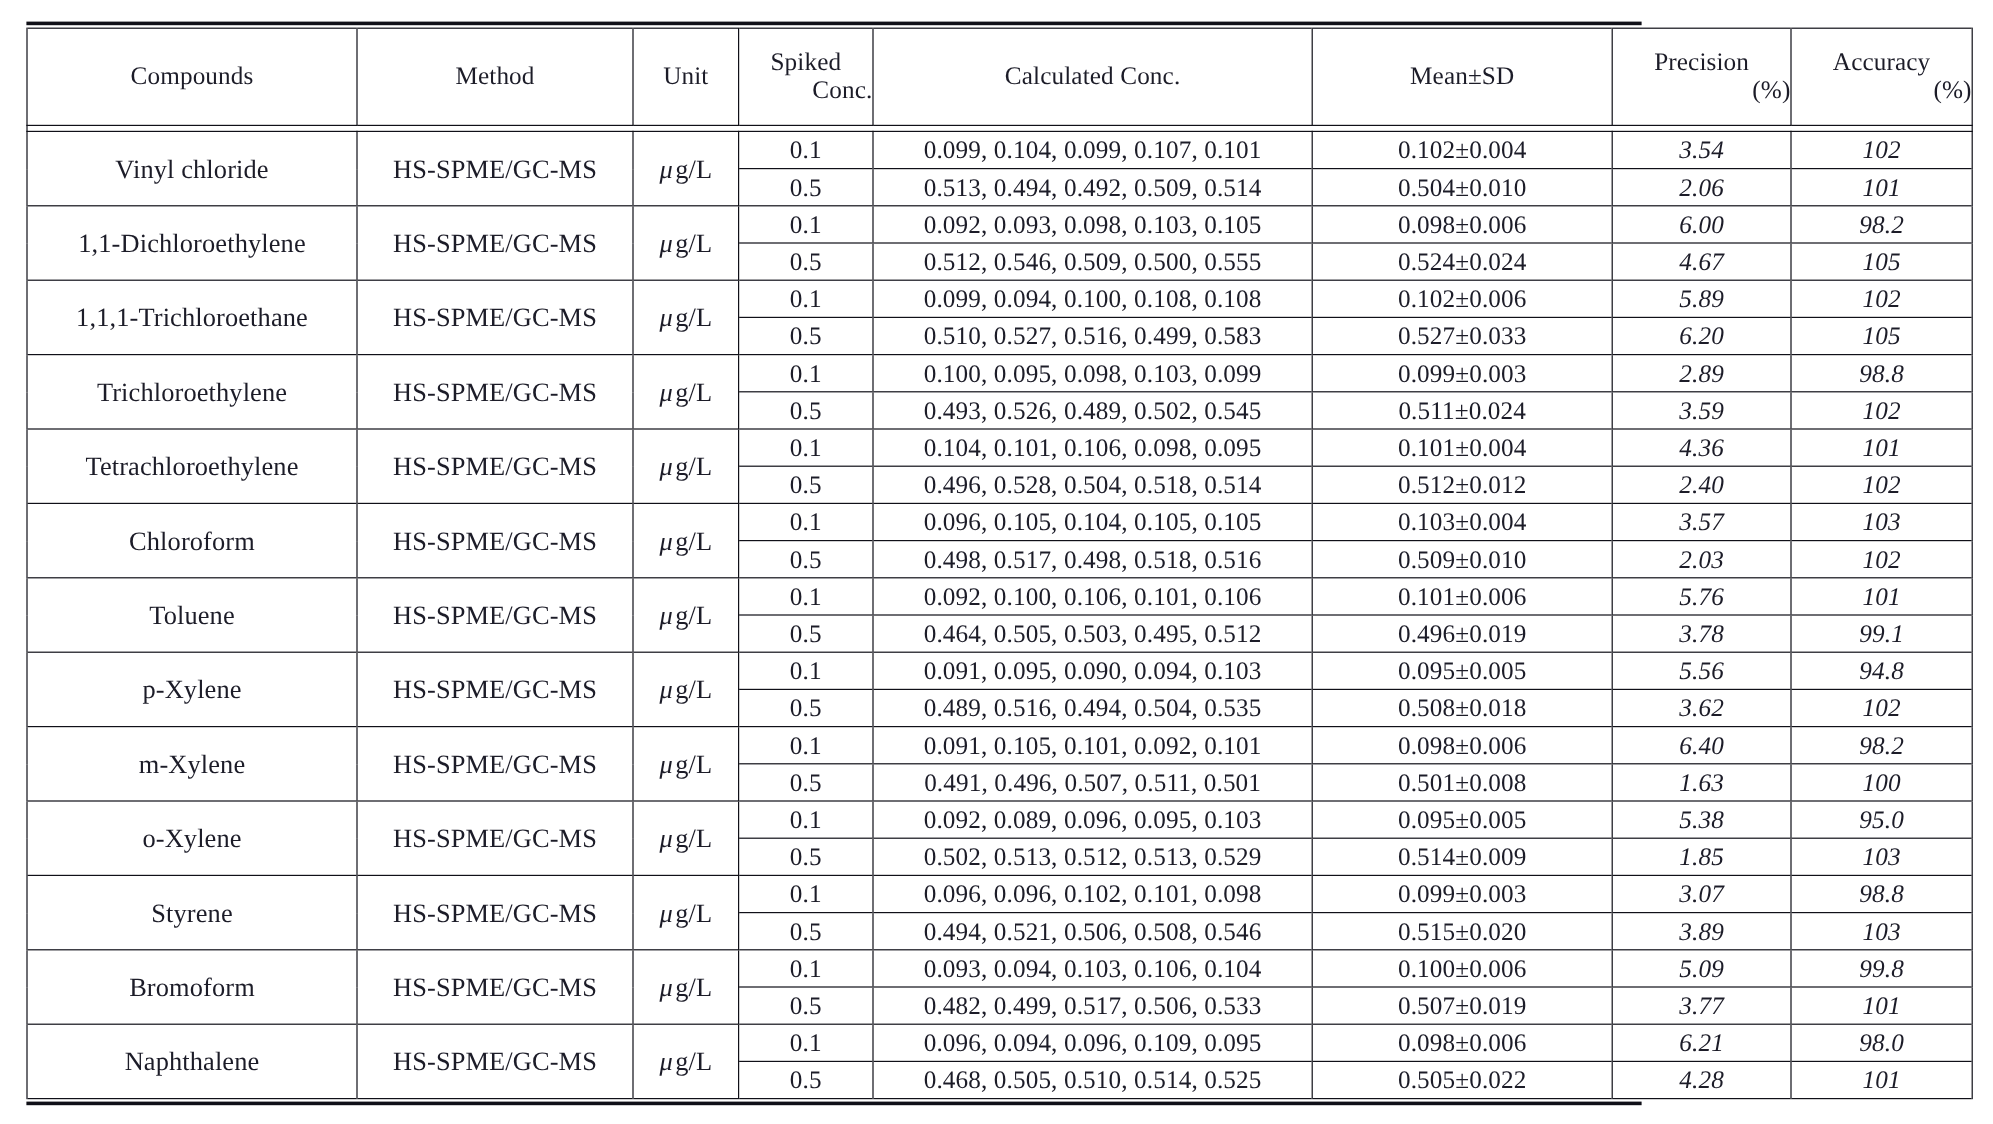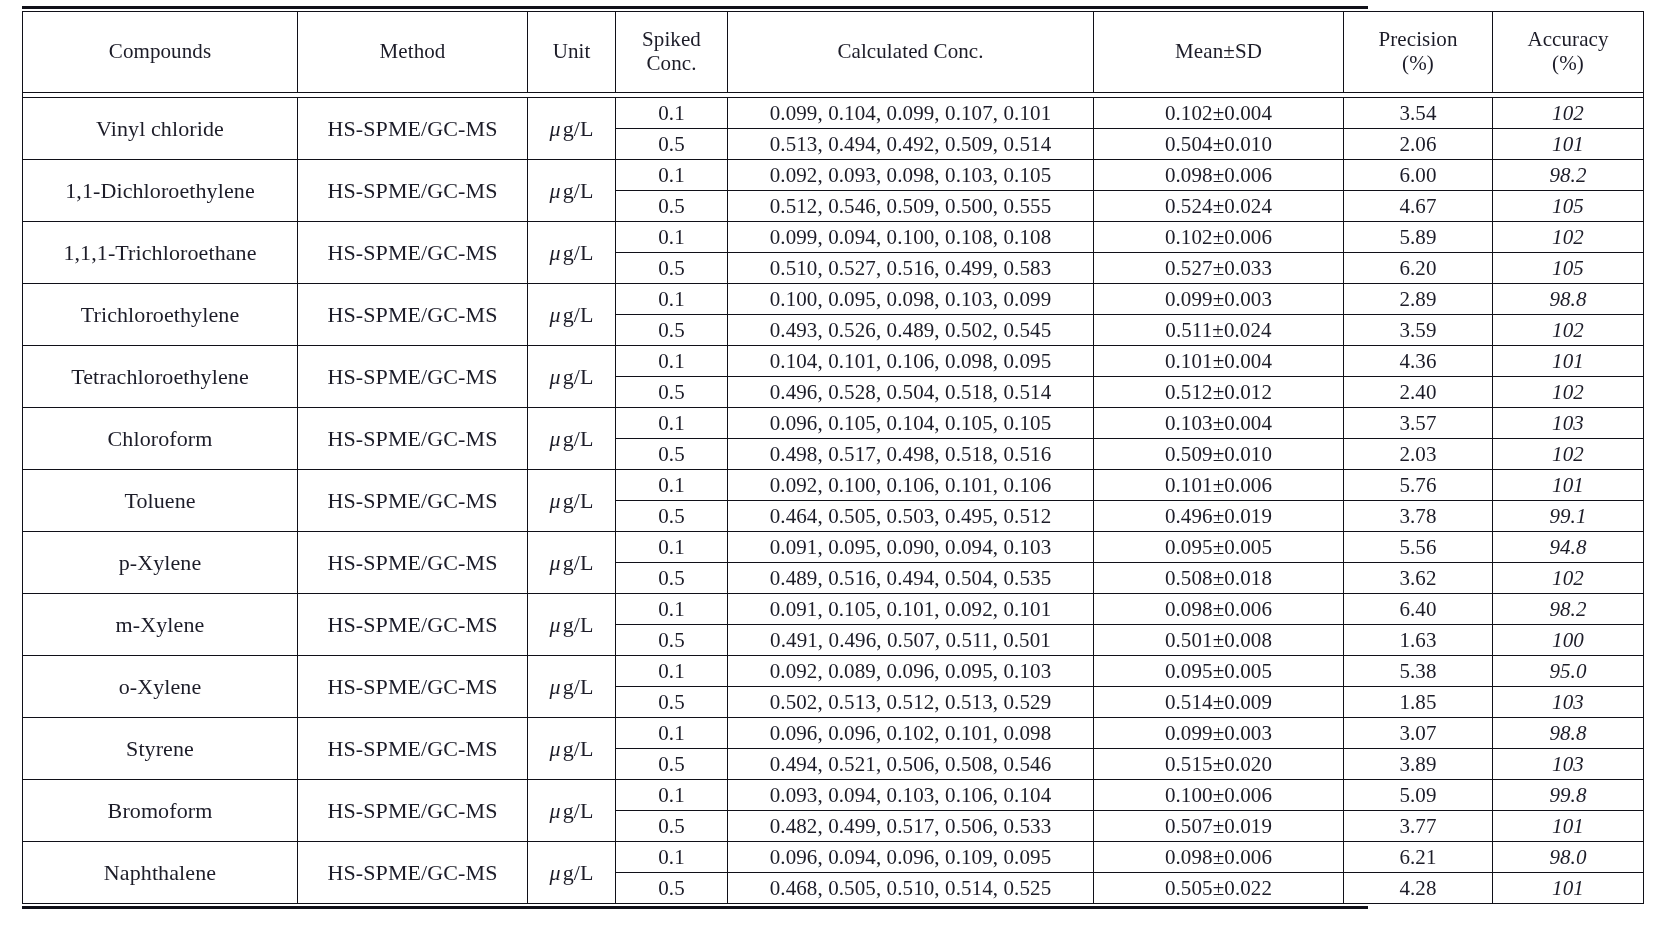--- a/index.html
+++ b/index.html
@@ -13,21 +13,21 @@
     overflow: hidden;
     font-family: "Liberation Serif", "DejaVu Serif", serif;
     color: #1c1c28;
   }
 
   .page {
     position: relative;
     width: 1478px;
     height: 937px;
     box-sizing: border-box;
-    padding: 6px 110px 0 22px;
+    padding: 18px 110px 0 22px;
   }
 
   
   .table-wrap {
     border-top: 3px solid #101018;
     border-bottom: 3px solid #101018;
     padding-top: 2px;
     padding-bottom: 2px;
   }
 
@@ -61,41 +61,41 @@
   }
   .hdr-double {
     height: 4px;
     background: #ffffff;
     border-left: 1px solid #101018;
     border-right: 1px solid #101018;
     border-top: 1px solid #101018;
     border-bottom: 1px solid #101018;
   }
   .hdr-label { display: block; line-height: 1.12; }
-  .hdr-sub   { display: block; line-height: 1.12; }
+  .hdr-sub   { display: block; line-height: 1.12; text-align: right; }
 
   
   tbody td {
     height: 30px;
     line-height: 30px;
   }
   tbody tr.grp-start > td {
     border-top: 1px solid #101018;
   }
   tbody td.span-cell {
     font-size: 22px;
     line-height: 1.15;
   }
   td.c-compound { font-size: 22px; }
   td.c-method   { font-size: 20px; }
   td.c-unit     { font-size: 21px; }
   td.c-spiked   { font-size: 21px; margin-top: 23px; }
   td.c-calc     { font-size: 20.5px; letter-spacing: 0.3px; }
   td.c-mean     { font-size: 20.5px; margin-top: 36px; }
-  td.c-prec     { font-size: 21px; }
+  td.c-prec     { font-size: 21px; font-style: italic; }
   td.c-acc      { font-size: 21px; font-style: italic; }
 
   
   tbody tr.sub-second > td.c-spiked,
   tbody tr.sub-second > td.c-calc,
   tbody tr.sub-second > td.c-mean,
   tbody tr.sub-second > td.c-prec,
   tbody tr.sub-second > td.c-acc {
     border-top: 1px solid #101018;
   }

